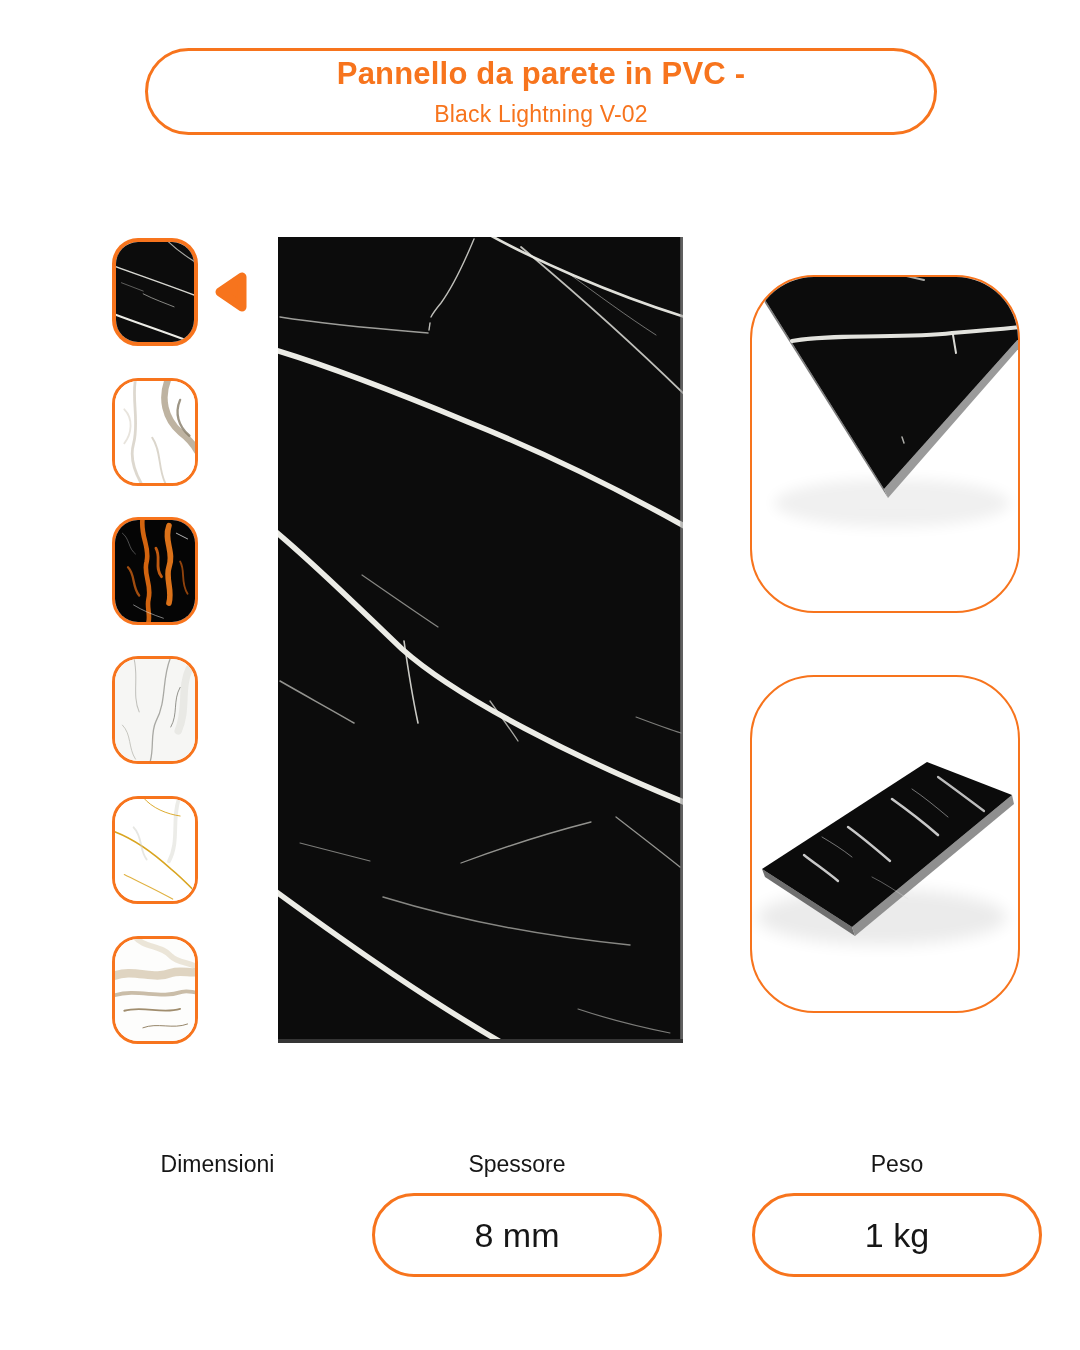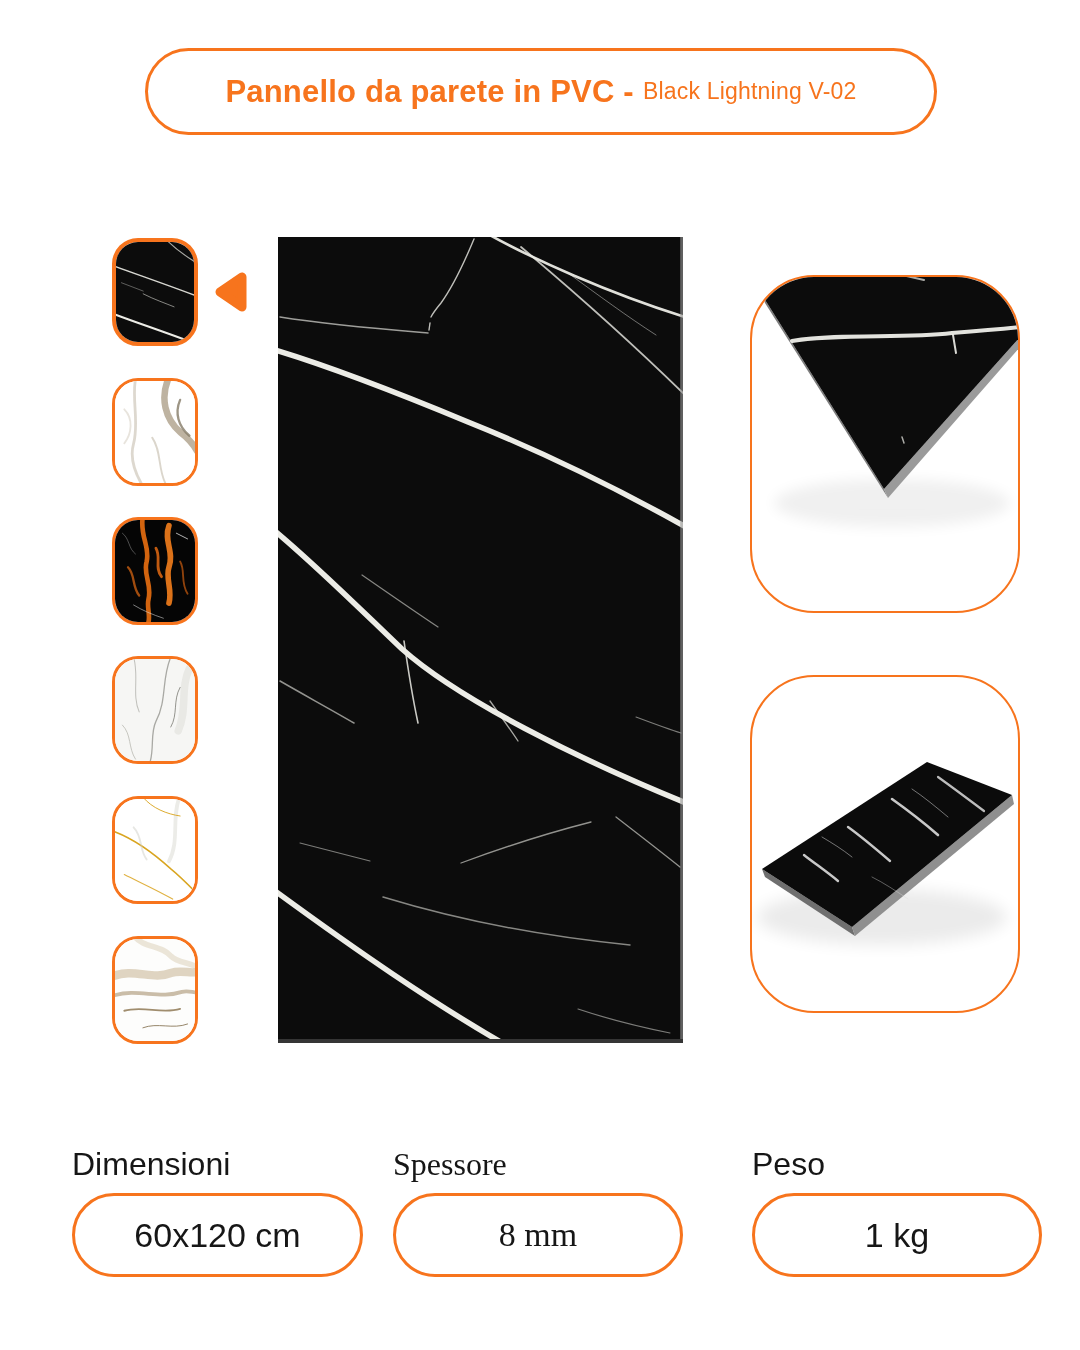--- a/index.html
+++ b/index.html
@@ -12,21 +12,21 @@
   .canvas{
     position:relative;width:1080px;height:1350px;margin:0 auto;
     background:#ffffff;overflow:hidden;
     font-family:"Liberation Sans",sans-serif;color:var(--text);
   }
   
   .banner{
     position:absolute;left:145px;top:48px;width:792px;height:87px;
     box-sizing:border-box;border:3px solid var(--accent);border-radius:44px;
     display:flex;align-items:center;justify-content:center;gap:9px;
-    background:#fff;white-space:nowrap;
+    background:#fff;white-space:nowrap;flex-direction:column;
   }
   .banner .t-bold{font-weight:700;font-size:31px;color:var(--accent);letter-spacing:.2px;}
   .banner .t-reg{font-weight:400;font-size:23px;color:var(--accent);letter-spacing:.2px;}
   
   .thumb{
     position:absolute;left:112px;width:86px;height:108px;
     box-sizing:border-box;border:3px solid var(--accent);border-radius:26px;
     overflow:hidden;padding:0;background:#fff;cursor:pointer;
   }
   .thumb svg{display:block;width:100%;height:100%;}
@@ -41,30 +41,30 @@
   .detail-card{
     position:absolute;left:750px;width:270px;height:338px;
     box-sizing:border-box;border:2.5px solid var(--accent);border-radius:64px;
     overflow:hidden;background:#fff;
   }
   .detail-card svg{display:block;width:100%;height:100%;}
   .dc-top{top:275px;} .dc-bottom{top:675px;}
   
   .spec-label{
     position:absolute;top:1144px;height:40px;line-height:40px;
-    font-size:32px;color:var(--text);
+    font-size:23px;color:var(--text);text-align:center;
   }
   .spec-pill{
     position:absolute;top:1193px;height:84px;
     box-sizing:border-box;border:3px solid var(--accent);border-radius:42px;
     display:flex;align-items:center;justify-content:center;
     font-size:34px;color:var(--text);background:#fff;
   }
   .sl-1,.sp-1{left:72px;width:291px;}
-  .sl-2,.sp-2{left:393px;width:290px;font-family:Liberation Serif, serif;}
+  .sl-2,.sp-2{left:372px;width:290px;}
   .sl-3,.sp-3{left:752px;width:290px;}
 </style>
 </head>
 <body>
 
 <div class="canvas">
 
   <header class="banner">
     <span class="t-bold">Pannello da parete in PVC -</span>
     <span class="t-reg">Black Lightning V-02</span>
@@ -227,23 +227,20 @@
         <path d="M160,112 C172,120 184,130 196,140" stroke-width="1" opacity=".5"></path>
         <path d="M120,200 C132,206 144,214 156,222" stroke-width="1" opacity=".4"></path>
       </g>
     </svg>
   </figure>
 
   <div class="spec-label sl-1">Dimensioni</div>
   <div class="spec-label sl-2">Spessore</div>
   <div class="spec-label sl-3">Peso</div>
 
-  <div class="spec-pill sp-1">
-    <span>60x120 cm</span>
-  </div>
   <div class="spec-pill sp-2">
     <span>8 mm</span>
   </div>
   <div class="spec-pill sp-3">
     <span>1 kg</span>
   </div>
 
 </div>
 
 </body></html>

